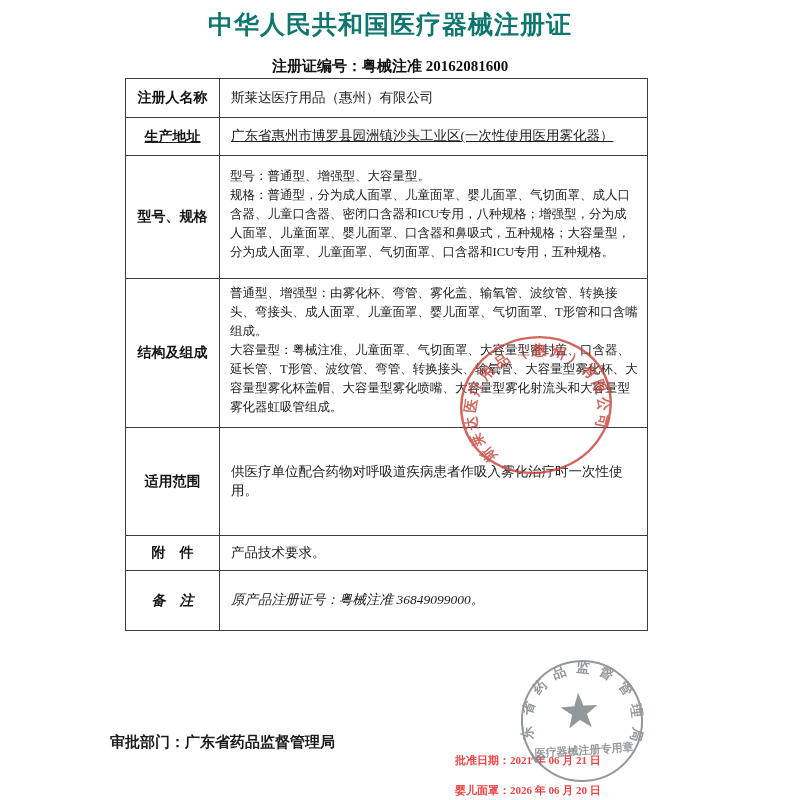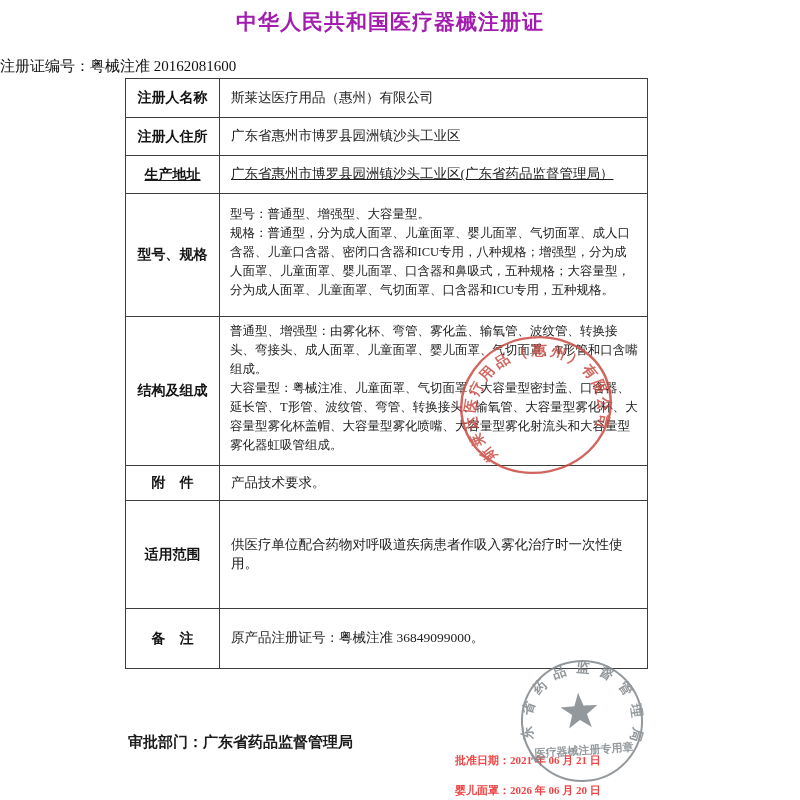--- a/index.html
+++ b/index.html
@@ -8,31 +8,31 @@
     font-family: "Liberation Serif", "DejaVu Serif", serif;
     background: #ffffff;
     color: #1f1f1f;
     position: relative;
     overflow: hidden;
   }
   .page-title {
     position: absolute;
     top: 8px; left: 0; width: 780px;
     text-align: center;
-    font-size: 21px;
+    font-size: 25px;
     font-weight: bold;
     letter-spacing: 1px;
-    color: #a21caf;
+    color: #0f766e;
   }
   .cert-line {
     position: absolute;
     top: 57px; left: 0; width: 780px;
-    text-align: left;
+    text-align: center;
     font-size: 15px;
-    font-weight: normal;
+    font-weight: bold;
     color: #111;
   }
   table.cert-table {
     position: absolute;
     left: 125px; top: 78px;
     width: 523px;
     border-collapse: collapse;
     table-layout: fixed;
   }
   .cert-table td {
@@ -54,21 +54,21 @@
     color: #222;
   }
   .cert-table tr.small td.value {
     font-size: 12.5px;
     line-height: 1.52;
     padding: 5px 8px 10px 10px;
   }
   .pre { white-space: pre-line; }
   .footer-left {
     position: absolute;
-    left: 128px; top: 733px;
+    left: 110px; top: 733px;
     font-size: 15px;
     font-weight: 600;
     color: #1c1c1c;
   }
   .footer-right {
     position: absolute;
     left: 455px; top: 733px;
     font-size: 11px;
     font-weight: 600;
     color: #ef4444;
@@ -100,47 +100,43 @@
 <div class="cert-line">
   <span>注册证编号：</span><span>粤械注准 20162081600</span>
 </div>
 
 <table class="cert-table">
   <tbody>
       <tr style="height:39px;">
     <td class="label">注册人名称</td>
     <td class="value">斯莱达医疗用品（惠州）有限公司</td>
   </tr>
-  <tr style="height:38px;">
-    <td class="label">注册人住所</td>
-    <td class="value">广东省惠州市博罗县园洲镇沙头工业区</td>
-  </tr>
   <tr style="height:38px;text-decoration:underline;">
     <td class="label">生产地址</td>
-    <td class="value">广东省惠州市博罗县园洲镇沙头工业区(广东省药品监督管理局）</td>
+    <td class="value">广东省惠州市博罗县园洲镇沙头工业区(一次性使用医用雾化器）</td>
   </tr>
   <tr class="small" style="height:123px;">
     <td class="label">型号、规格</td>
     <td class="value pre">型号：普通型、增强型、大容量型。
 规格：普通型，分为成人面罩、儿童面罩、婴儿面罩、气切面罩、成人口含器、儿童口含器、密闭口含器和ICU专用，八种规格；增强型，分为成人面罩、儿童面罩、婴儿面罩、口含器和鼻吸式，五种规格；大容量型，分为成人面罩、儿童面罩、气切面罩、口含器和ICU专用，五种规格。</td>
   </tr>
   <tr class="small" style="height:143px;">
     <td class="label">结构及组成</td>
     <td class="value pre">普通型、增强型：由雾化杯、弯管、雾化盖、输氧管、波纹管、转换接头、弯接头、成人面罩、儿童面罩、婴儿面罩、气切面罩、T形管和口含嘴组成。
 大容量型：粤械注准、儿童面罩、气切面罩、大容量型密封盖、口含器、延长管、T形管、波纹管、弯管、转换接头、输氧管、大容量型雾化杯、大容量型雾化杯盖帽、大容量型雾化喷嘴、大容量型雾化射流头和大容量型雾化器虹吸管组成。</td>
   </tr>
+  <tr style="height:108px;">
+    <td class="label">适用范围</td>
+    <td class="value">供医疗单位配合药物对呼吸道疾病患者作吸入雾化治疗时一次性使用。</td>
+  </tr>
   <tr style="height:33px;">
     <td class="label">附　件</td>
     <td class="value">产品技术要求。</td>
   </tr>
-  <tr style="height:108px;">
-    <td class="label">适用范围</td>
-    <td class="value">供医疗单位配合药物对呼吸道疾病患者作吸入雾化治疗时一次性使用。</td>
-  </tr>
-  <tr style="height:60px;">
+  <tr style="height:60px;font-style:italic;">
     <td class="label">备　注</td>
     <td class="value">原产品注册证号：粤械注准 36849099000。</td>
   </tr>
 </tbody>
   </table>
 
 <div class="footer-left">
   <span>审批部门：</span><span>广东省药品监督管理局</span>
 </div>
 <div class="footer-right">

